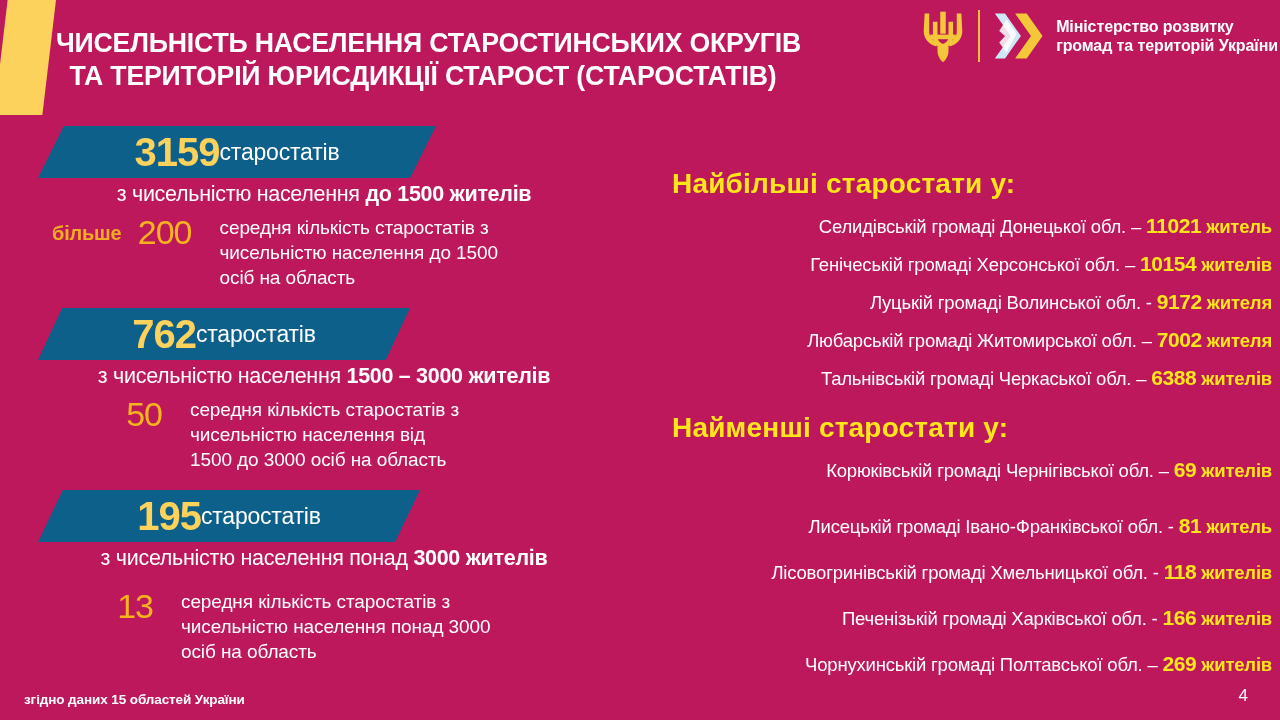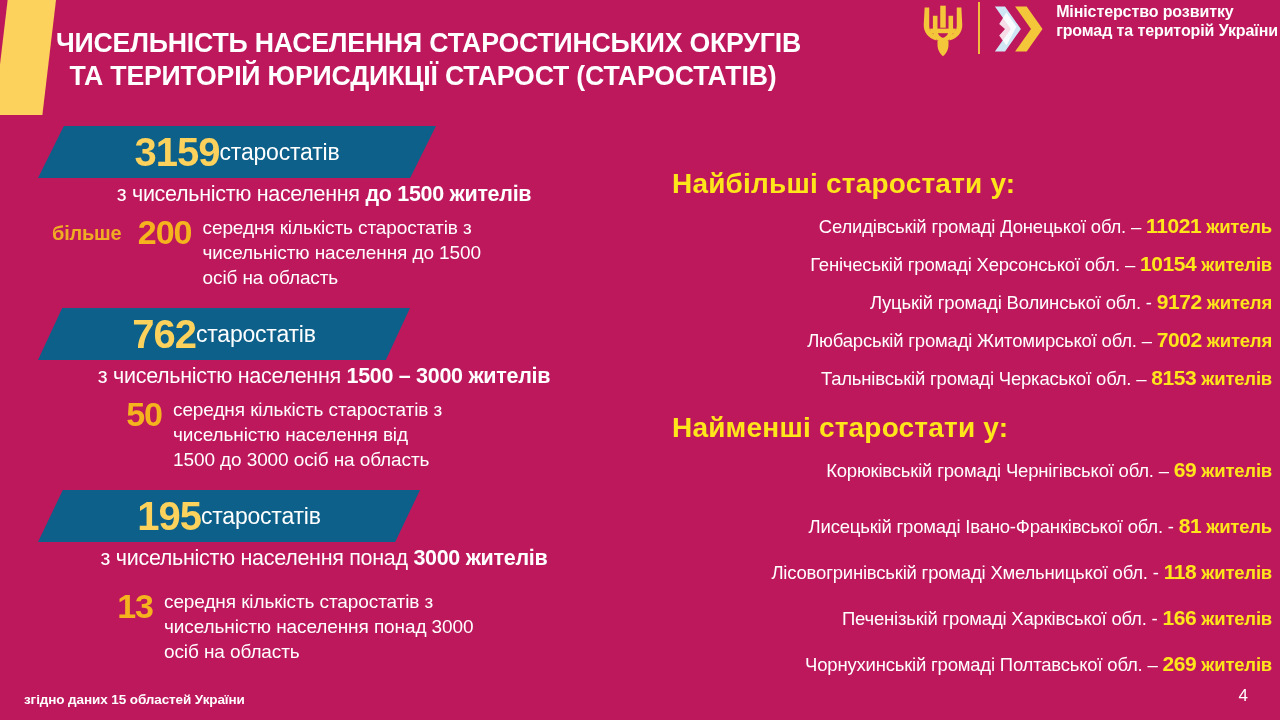--- a/index.html
+++ b/index.html
@@ -32,22 +32,22 @@
     line-height:33px;
     letter-spacing:-0.2px;
     font-stretch:condensed;
     transform:scaleX(0.97);
     transform-origin:left top;
   }
   .title-line2 { padding-left:14px; }
 
   
   .logo-wrap {
-    position:absolute; right:2px; top:2px;
-    display:flex; gap:12px;
+    position:absolute; right:2px; top:8px;
+    display:flex; align-items:center; gap:12px;
   }
   .tryzub { width:46px; height:56px; display:block; }
   .logo-divider { width:2px; height:52px; background:#f4c63a; opacity:.95; }
   .chevrons { width:52px; height:54px; display:block; }
   .ministry-text {
     color:#ffffff; font-size:16px; line-height:19px;
     font-weight:600; white-space:nowrap; letter-spacing:-0.1px;
   }
 
   
@@ -86,23 +86,23 @@
   .avg-row {
     display:flex; align-items:flex-start;
     margin-top:8px; padding-left:52px;
   }
   .avg-prefix {
     color:#f0ac22; font-weight:bold; font-size:20px;
     align-self:flex-start; margin-top:7px; margin-right:8px;
     letter-spacing:-0.2px;
   }
   .avg-num {
-    color:#f5b41d; font-weight:bold; font-size:34px;
+    color:#f5b41d; font-weight:normal; font-size:34px;
     line-height:34px; min-width:62px; text-align:right;
-    margin-right:11px; letter-spacing:-1px;
+    margin-right:28px; letter-spacing:-1px;
   }
   .avg-text {
     color:#ffffff; font-size:19px; line-height:25px;
     font-weight:500; letter-spacing:-0.1px;
   }
 
   
   .block1 .banner { margin-left:38px; width:398px; }
   .block1 .avg-row { padding-left:52px; }
   .block2 .banner { margin-left:38px; width:372px; }
@@ -244,21 +244,21 @@
   </div>
 
   <div class="right-col">
 
     <div class="sect-head">Найбільші старостати у:</div>
     <ul class="rank-list">
       <li class="rank-item"><span>Селидівській громаді Донецької обл. –</span> <span class="val">11021</span> <span class="unit">житель</span></li>
       <li class="rank-item"><span>Генічеській громаді Херсонської обл. –</span> <span class="val">10154</span> <span class="unit">жителів</span></li>
       <li class="rank-item"><span>Луцькій громаді Волинської обл. -</span> <span class="val">9172</span> <span class="unit">жителя</span></li>
       <li class="rank-item"><span>Любарській громаді Житомирської обл. –</span> <span class="val">7002</span> <span class="unit">жителя</span></li>
-      <li class="rank-item" style="margin-top:12px;"><span>Тальнівській громаді Черкаської обл. –</span> <span class="val">8153</span> <span class="unit">жителів</span></li>
+      <li class="rank-item" style="margin-top:12px;"><span>Тальнівській громаді Черкаської обл. –</span> <span class="val">6388</span> <span class="unit">жителів</span></li>
     </ul>
 
     <div class="sect-head sect2">Найменші старостати у:</div>
     <ul class="rank-list">
       <li class="rank-item" style="margin-bottom:32px;"><span>Корюківській громаді Чернігівської обл. –</span> <span class="val">69</span> <span class="unit">жителів</span></li>
       <li class="rank-item" style="margin-bottom:22px;"><span>Лисецькій громаді Івано-Франківської обл. -</span> <span class="val">81</span> <span class="unit">житель</span></li>
       <li class="rank-item" style="margin-bottom:22px;"><span>Лісовогринівській громаді Хмельницької обл. -</span> <span class="val">118</span> <span class="unit">жителів</span></li>
       <li class="rank-item" style="margin-bottom:22px;"><span>Печенізькій громаді Харківської обл. -</span> <span class="val">166</span> <span class="unit">жителів</span></li>
       <li class="rank-item"><span>Чорнухинській громаді Полтавської обл. –</span> <span class="val">269</span> <span class="unit">жителів</span></li>
     </ul>

